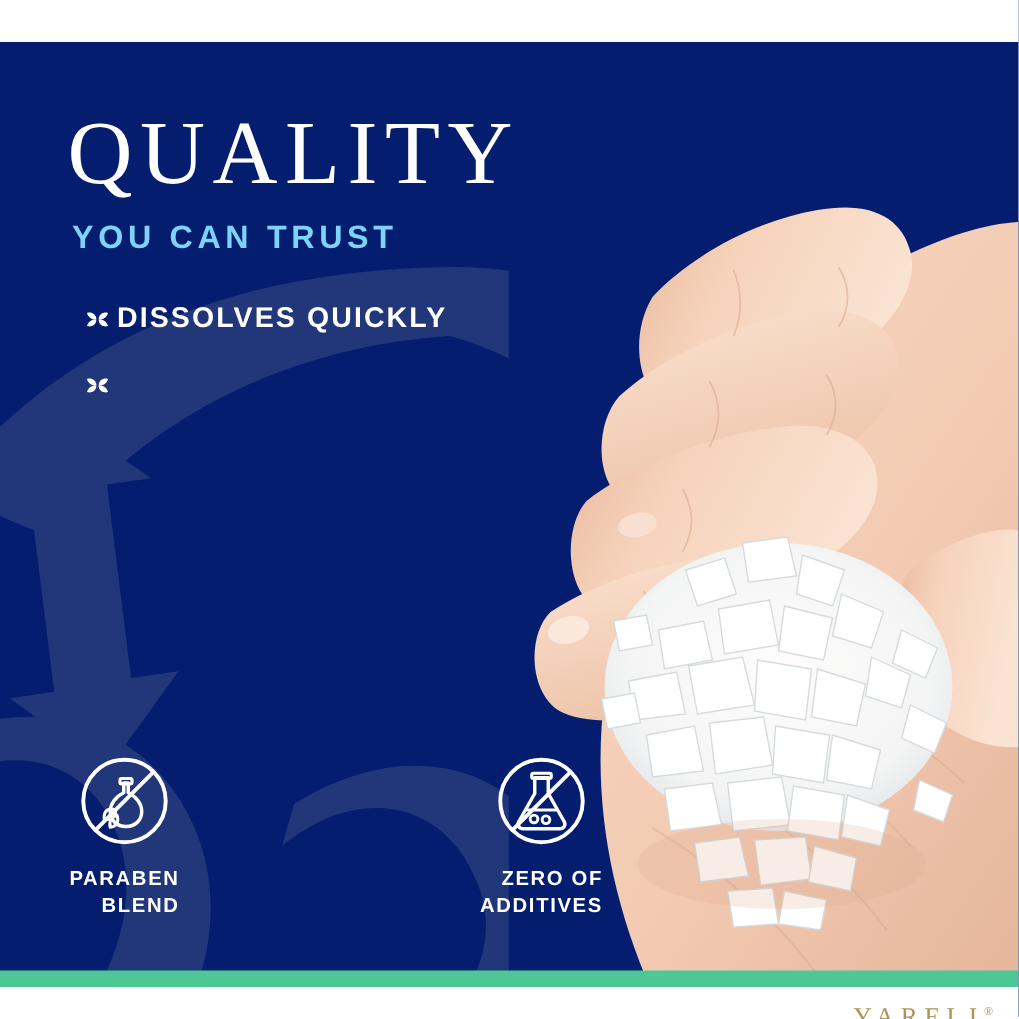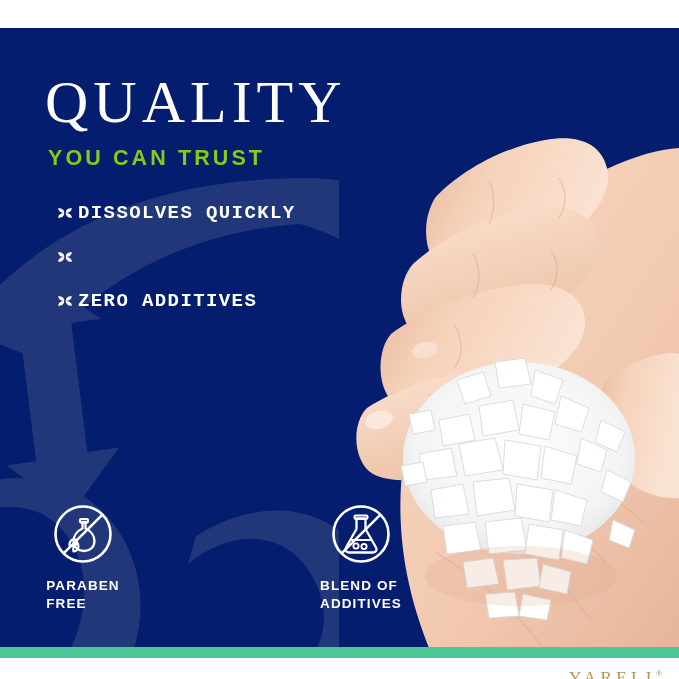--- a/index.html
+++ b/index.html
@@ -51,35 +51,34 @@
     color: #ffffff;
     letter-spacing: 5px;
     font-weight: 400;
     margin: 0;
     white-space: nowrap;
   }
   #subheadline {
     margin: 14px 0 0 3px;
     font-size: 21.5px;
     font-weight: bold;
-    color: #84cc16;
+    color: #7dd3fc;
     letter-spacing: 3.1px;
     white-space: nowrap;
   }
 
   
   #benefits {
     position: absolute;
     left: 56px;
     top: 163px;
     width: 400px;
     list-style: none;
     margin: 0;
     padding: 0;
-    font-family: Liberation Mono, monospace;
   }
   .benefit-item {
     display: flex;
     align-items: center;
     height: 44px;
     margin: 0;
   }
   .benefit-bullet {
     flex: 0 0 auto;
     width: 18px;
@@ -114,21 +113,21 @@
     width: 64px;
     height: 64px;
     display: block;
   }
   .badge-label {
     margin-top: 11px;
     font-size: 13.5px;
     font-weight: bold;
     color: #ffffff;
     letter-spacing: 1.1px;
-    text-align: left;
+    text-align: right;
     line-height: 1.32;
   }
 
   
   #teal-rule {
     position: absolute;
     left: 0;
     bottom: 45px;
     width: 679px;
     height: 15px;
@@ -362,29 +361,20 @@
 
     <li class="benefit-item">
       <svg class="benefit-bullet" viewBox="0 0 20 20" aria-hidden="true">
         <path d="M9.1 10 C 5.6 10.2, 3 8.2, 2.2 5.1 C 5.4 4.2, 8.4 5.8, 9.1 8.9 Z" fill="#ffffff"></path>
         <path d="M10.9 10 C 14.4 9.8, 17 11.8, 17.8 14.9 C 14.6 15.8, 11.6 14.2, 10.9 11.1 Z" fill="#ffffff"></path>
         <path d="M10.9 10 C 14.4 10.2, 17 8.2, 17.8 5.1 C 14.6 4.2, 11.6 5.8, 10.9 8.9 Z" fill="#ffffff"></path>
         <path d="M9.1 10 C 5.6 9.8, 3 11.8, 2.2 14.9 C 5.4 15.8, 8.4 14.2, 9.1 11.1 Z" fill="#ffffff"></path>
       </svg>
     </li>
 
-    <li class="benefit-item">
-      <svg class="benefit-bullet" viewBox="0 0 20 20" aria-hidden="true">
-        <path d="M9.1 10 C 5.6 10.2, 3 8.2, 2.2 5.1 C 5.4 4.2, 8.4 5.8, 9.1 8.9 Z" fill="#ffffff"></path>
-        <path d="M10.9 10 C 14.4 9.8, 17 11.8, 17.8 14.9 C 14.6 15.8, 11.6 14.2, 10.9 11.1 Z" fill="#ffffff"></path>
-        <path d="M10.9 10 C 14.4 10.2, 17 8.2, 17.8 5.1 C 14.6 4.2, 11.6 5.8, 10.9 8.9 Z" fill="#ffffff"></path>
-        <path d="M9.1 10 C 5.6 9.8, 3 11.8, 2.2 14.9 C 5.4 15.8, 8.4 14.2, 9.1 11.1 Z" fill="#ffffff"></path>
-      </svg>
-      <span class="benefit-label">ZERO ADDITIVES</span>
-    </li>
 
   </ul>
 
   <div id="badges">
 
     <div class="badge">
       <svg class="badge-icon" viewBox="0 0 64 64" aria-hidden="true">
         <circle cx="32" cy="32" r="27.5" fill="none" stroke="#ffffff" stroke-width="2.6"></circle>
 
         <path d="M34.5 20 L34.5 26.5 C40 29, 43.5 34, 43.5 39
@@ -393,40 +383,40 @@
                  C22.5 34, 26 29, 31.5 26.5 L31.5 20 Z" fill="none" stroke="#ffffff" stroke-width="2.3" stroke-linejoin="round"></path>
         <rect x="29" y="17" width="8" height="3.6" rx="1.1" fill="none" stroke="#ffffff" stroke-width="2.1"></rect>
 
         <path d="M26 38 C21 36, 18 39, 18.5 44 C23.5 45, 26.5 42.5, 26 38 Z" fill="none" stroke="#ffffff" stroke-width="2.1" stroke-linejoin="round"></path>
         <path d="M27 41.5 C23.5 42.5, 21.5 45.5, 22.5 49.5 C26.5 49, 28.5 46, 27 41.5 Z" fill="none" stroke="#ffffff" stroke-width="2.1" stroke-linejoin="round"></path>
 
         <line x1="12.8" y1="51.2" x2="51.2" y2="12.8" stroke="#ffffff" stroke-width="2.6" stroke-linecap="round"></line>
       </svg>
       <div class="badge-label">
         <span>PARABEN</span><br>
-        <span>FREE</span>
+        <span>BLEND</span>
       </div>
     </div>
 
 
     <div class="badge">
       <svg class="badge-icon" viewBox="0 0 64 64" aria-hidden="true">
         <circle cx="32" cy="32" r="27.5" fill="none" stroke="#ffffff" stroke-width="2.6"></circle>
 
         <path d="M27.5 16.5 L27.5 27 L17 45.5 C15.5 48, 17 50.5, 20 50.5
                  L44 50.5 C47 50.5, 48.5 48, 47 45.5 L36.5 27 L36.5 16.5 Z" fill="none" stroke="#ffffff" stroke-width="2.3" stroke-linejoin="round"></path>
         <rect x="25.5" y="13.5" width="13" height="3.4" rx="1.1" fill="none" stroke="#ffffff" stroke-width="2.1"></rect>
         <line x1="22.5" y1="38" x2="41.5" y2="38" stroke="#ffffff" stroke-width="2" stroke-linecap="round"></line>
         <circle cx="27" cy="44" r="2.6" fill="none" stroke="#ffffff" stroke-width="1.9"></circle>
         <circle cx="35" cy="44.5" r="2.6" fill="none" stroke="#ffffff" stroke-width="1.9"></circle>
 
         <line x1="12.8" y1="51.2" x2="51.2" y2="12.8" stroke="#ffffff" stroke-width="2.6" stroke-linecap="round"></line>
       </svg>
       <div class="badge-label">
-        <span>BLEND OF</span><br>
+        <span>ZERO OF</span><br>
         <span>ADDITIVES</span>
       </div>
     </div>
 
   </div>
 
   <div id="teal-rule"></div>
   <div id="brand-bar">
     <div id="brand-name">
       <span>YARELI</span><sup>®</sup>

